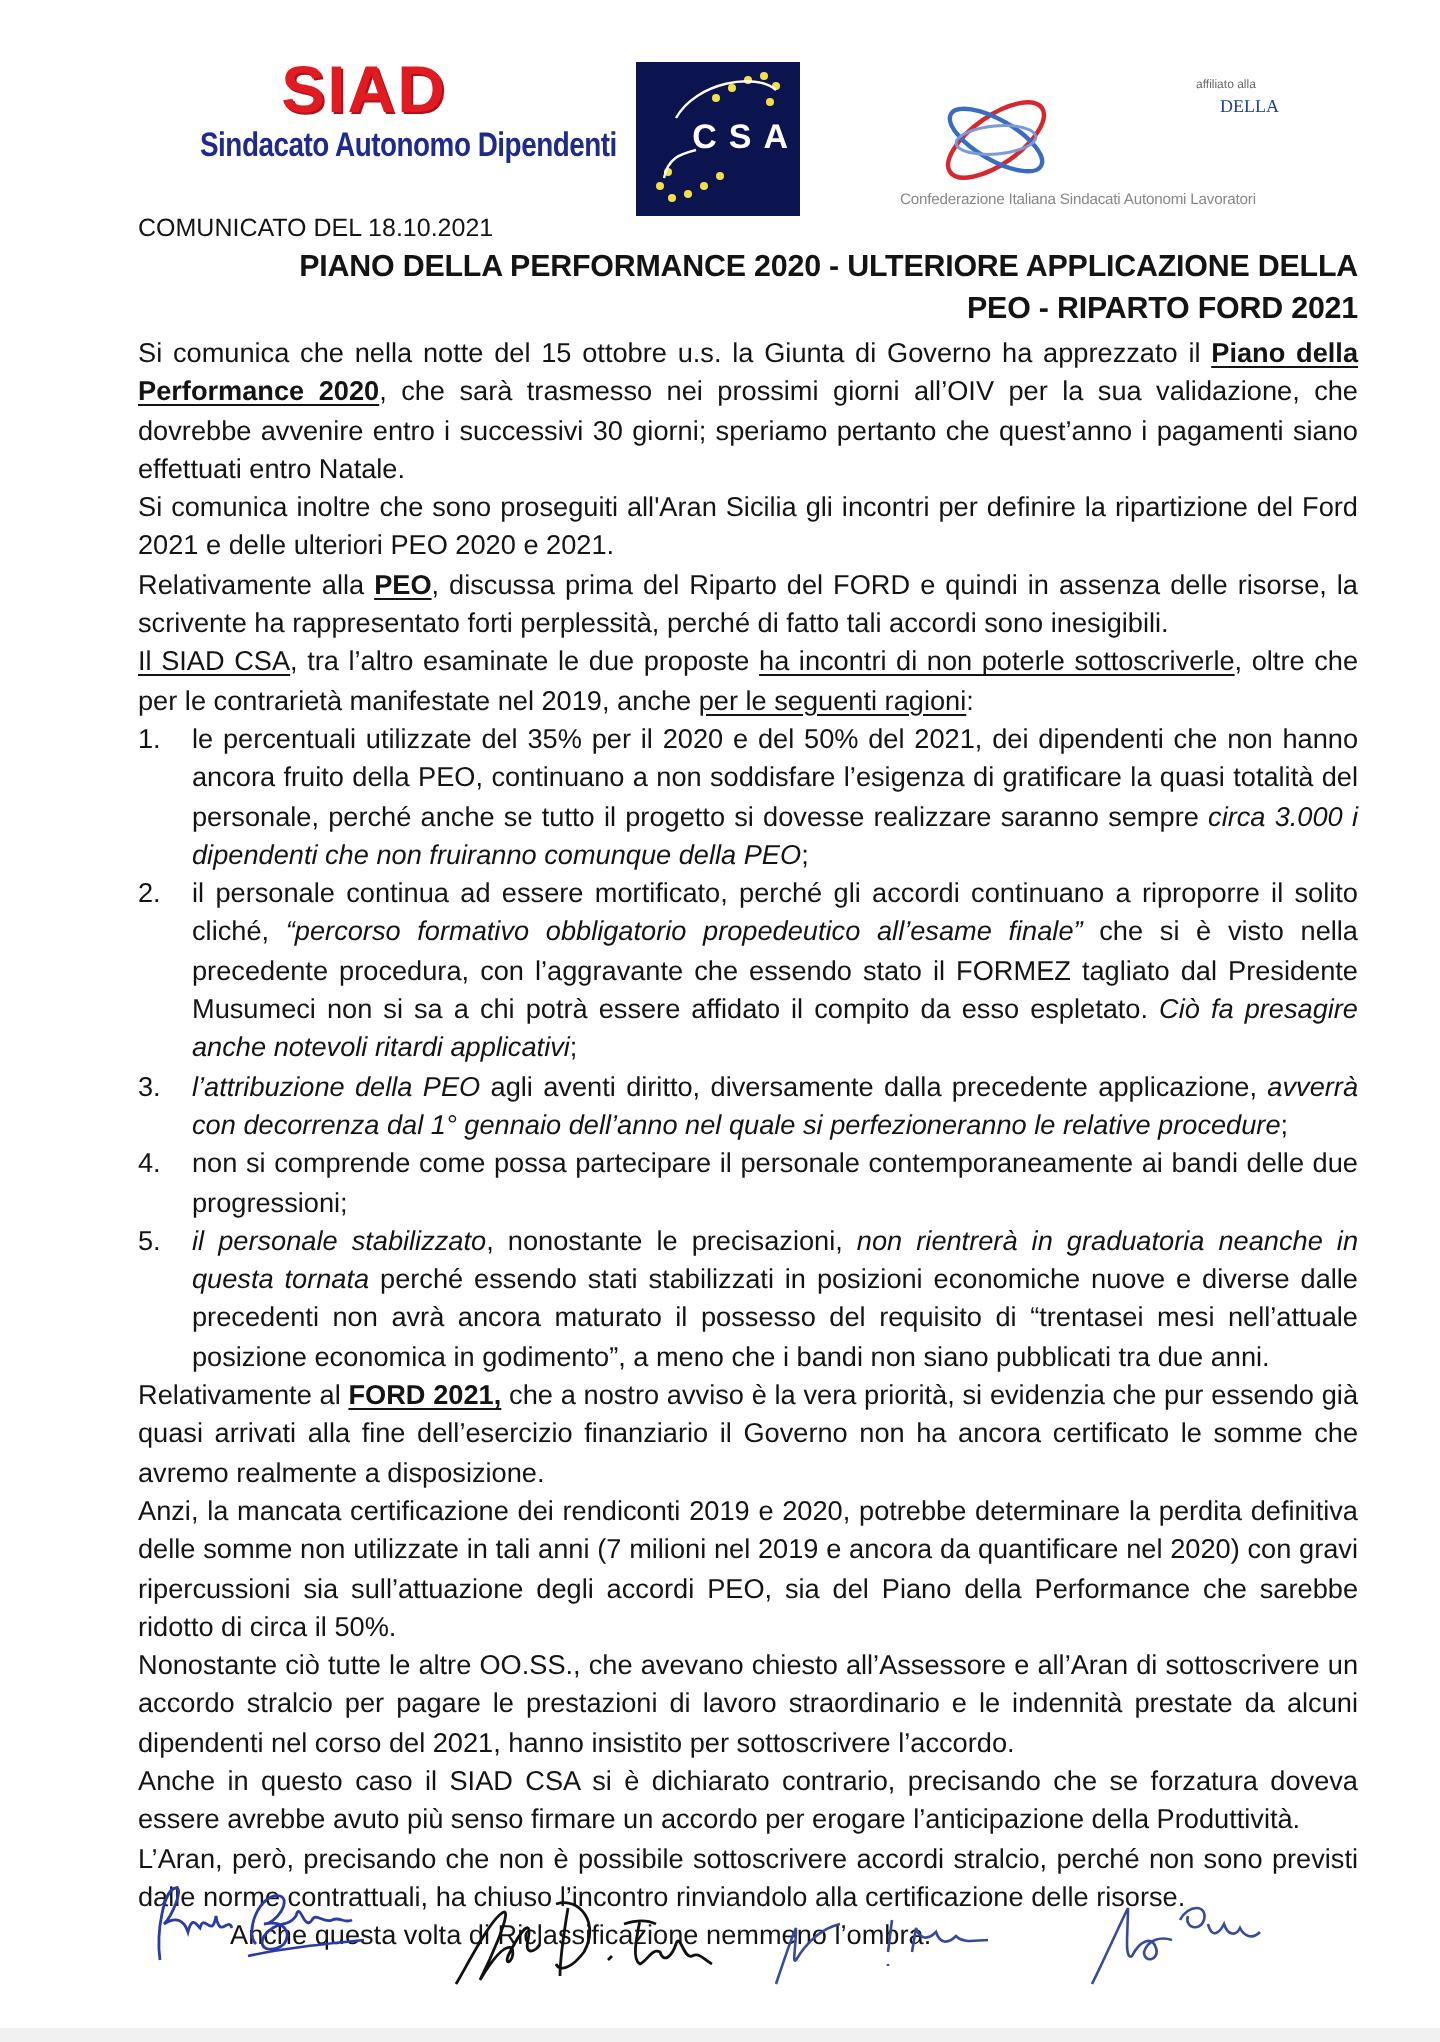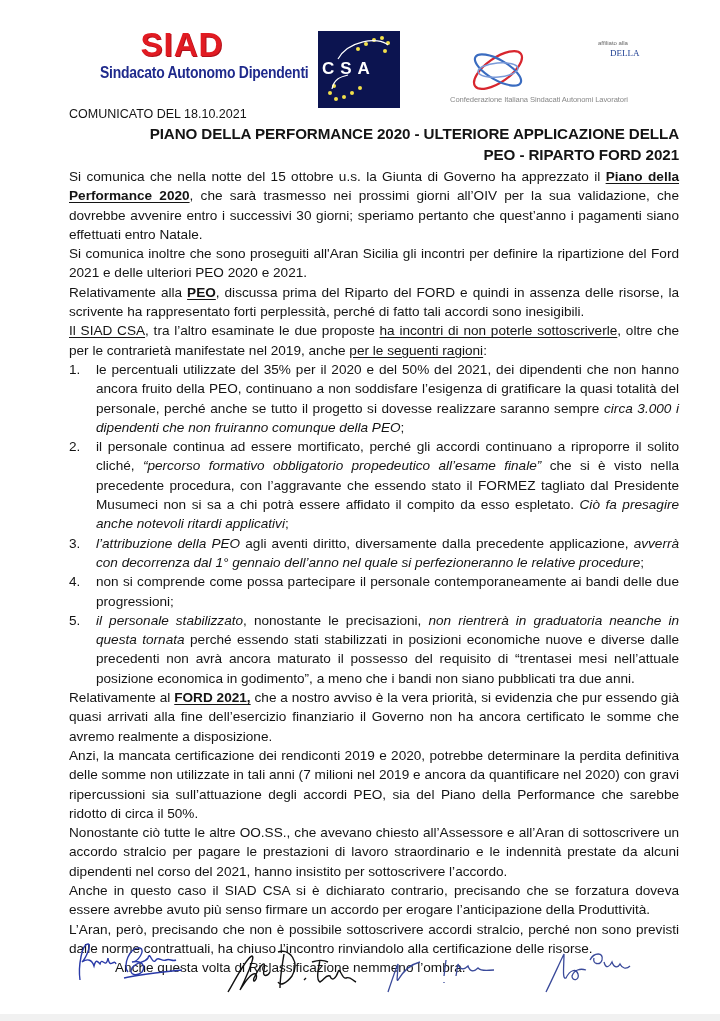--- a/index.html
+++ b/index.html
@@ -14,21 +14,21 @@
   .bottom-strip { position: absolute; left: 0; top: 1014px; width: 720px; height: 7px; background: #f1f1f1; }
 
   
   .logos { position: absolute; top: 28px; left: 0; width: 720px; height: 80px; }
   .siad { position: absolute; left: 82px; top: 0; width: 200px; text-align: center; }
   .siad-title { color: #e11b22; font-weight: bold; font-size: 33px; line-height: 34px; letter-spacing: 1px;
     text-shadow: 1px 1px 0 #b0101a; font-family: "Liberation Sans", sans-serif; }
   .siad-sub { color: #1f2a8c; font-size: 17px; line-height: 22px; font-family: "Liberation Sans Narrow", "Liberation Sans", sans-serif;
     transform: scaleX(0.82); transform-origin: center; white-space: nowrap; font-weight: bold; letter-spacing: -0.3px; }
   .csa { position: absolute; left: 318px; top: 3px; width: 82px; height: 77px; background: #0c1450; }
-  .csa-text { position: absolute; left: 0; right: 0; top: 28px; text-align: left; color: #fff; font-weight: bold; font-size: 17px; letter-spacing: 6px; padding-left: 4px; }
+  .csa-text { position: absolute; left: 0; right: 0; top: 28px; text-align: right; color: #fff; font-weight: bold; font-size: 17px; letter-spacing: 6px; padding-left: 4px; }
   .csa svg { position: absolute; left: 0; top: 0; }
   .cisal { position: absolute; left: 450px; top: 2px; width: 210px; height: 80px; }
   .cisal-word { position: absolute; left: 68px; top: 20px; font-family: "Liberation Serif", "DejaVu Serif", serif; font-style: italic;
     color: #1e3f93; font-size: 38px; line-height: 40px; letter-spacing: 1px; }
   .cisal-aff { position: absolute; left: 148px; top: 10px; font-size: 6px; color: #666; }
   .cisal-cesi { position: absolute; left: 160px; top: 18px; font-family: "Liberation Serif", serif; font-size: 9px; color: #1e3f93; }
   .cisal-sub { position: absolute; left: 0; top: 65px; width: 210px; font-size: 7.6px; color: #888; white-space: nowrap; letter-spacing: -0.1px; }
   .cisal svg { position: absolute; left: 14px; top: 10px; }
 
   

